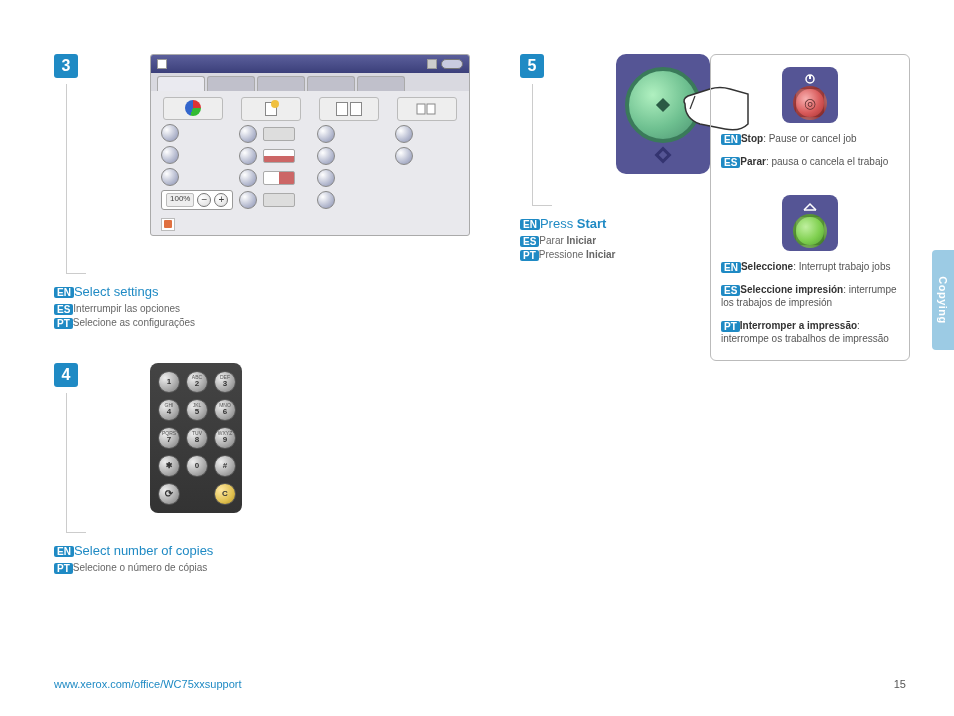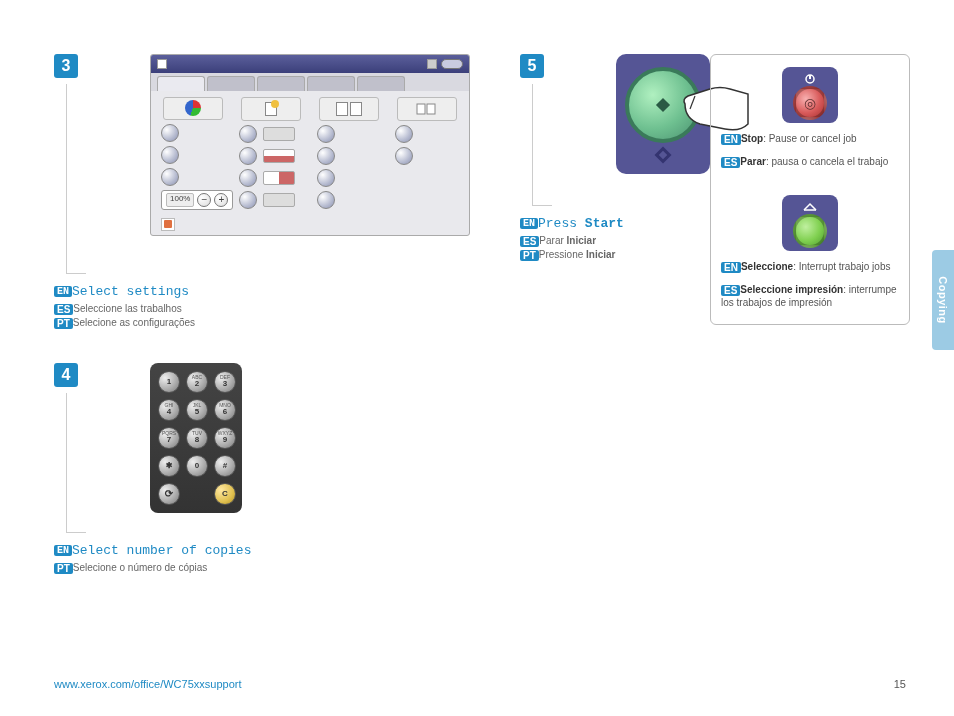--- a/index.html
+++ b/index.html
@@ -20,21 +20,21 @@
     color:#fff;
     font-weight:bold;
     font-size:16px;
     display:inline-flex;
     align-items:center;
     justify-content:center;
     border-radius:3px;
     margin-bottom:6px;
   }
   .lang { font-size:10px; font-weight:bold; color:#fff; background:#1f8ac4; padding:0 3px; border-radius:2px; display:inline-block; vertical-align:middle; line-height:11px; }
-  .step-title { color:#1f8ac4; font-size:13px; font-weight:normal; margin:4px 0;font-family:Liberation Mono, monospace; }
+  .step-title { color:#1f8ac4; font-size:13px; font-weight:normal; margin:4px 0; }
   .step-title .bold { font-weight:bold; }
   .trans { font-size:10px; color:#666; margin:2px 0; }
   .trans b { font-weight:bold; }
   .col-left { position:absolute; left:54px; top:54px; width:430px; }
   .col-right { position:absolute; left:520px; top:54px; width:380px; }
 
   
   .screen {
     border:1px solid #aaa;
     border-radius:3px;
@@ -272,21 +272,21 @@
               </div>
             <div class="row-item">
                 <div class="orb"></div>
               </div>
           </div>
         </div>
       </div>
     </div>
     <div class="captions">
       <div class="step-title"><span class="lang">EN</span><span>Select settings</span></div>
-      <div class="trans"><span class="lang">ES</span><span>Seleccione las trabalhos</span></div>
+      <div class="trans"><span class="lang">ES</span><span>Interrumpir las opciones</span></div>
       <div class="trans"><span class="lang">PT</span><span>Selecione as configurações</span></div>
     </div>
   </div>
 
   <div class="step-block">
     <div style="display:flex;align-items:flex-start;gap:14px;">
       <div>
         <div class="step-num">4</div>
         <div style="border-left:1px solid #ccc;height:140px;margin-left:12px;border-bottom:1px solid #ccc;width:20px;"></div>
       </div>
@@ -396,17 +396,18 @@
       <div class="smallbtn intr" style="flex-direction:column;gap:2px;padding-top:4px;">
         <svg width="16" height="10">
             <path d="M2 8 L8 2 L14 8" fill="none" stroke="#fff" stroke-width="1.5"></path>
             <line x1="2" y1="8" x2="14" y2="8" stroke="#fff" stroke-width="1.5"></line>
           </svg>
         <div class="c"></div>
       </div>
     </div>
     <div class="ibox-line"><span class="lang">EN</span><b>Seleccione</b><span>: Interrupt trabajo jobs</span></div>
     <div class="ibox-line"><span class="lang">ES</span><b>Seleccione impresión</b><span>: interrumpe los trabajos de impresión</span></div>
+    <div class="ibox-line"><span class="lang">PT</span><b>Interromper a impressão</b><span>: interrompe os trabalhos de impressão</span></div>
   </div>
 </div>
 
 <div class="footer-link">www.xerox.com/office/WC75xxsupport</div>
 <div class="footer-page">15</div>
 
 </body></html>

